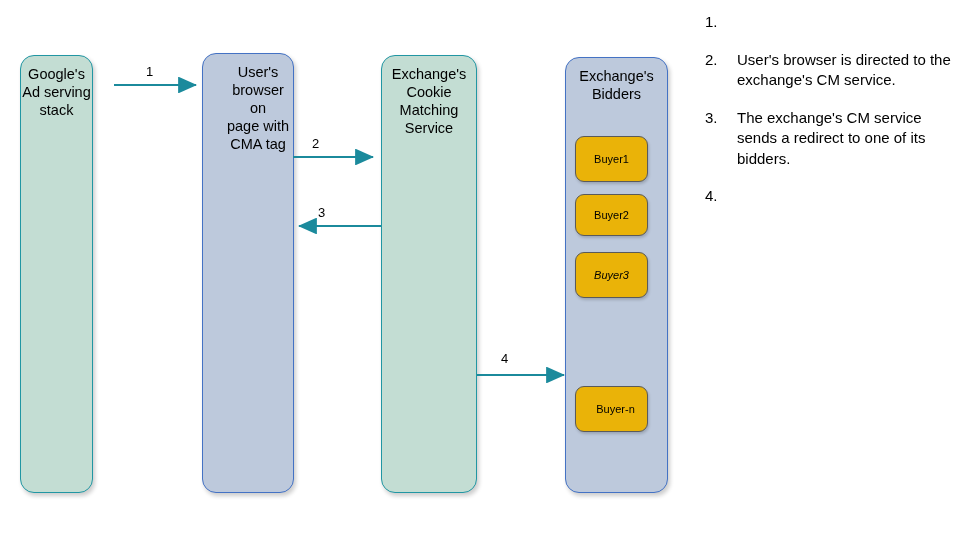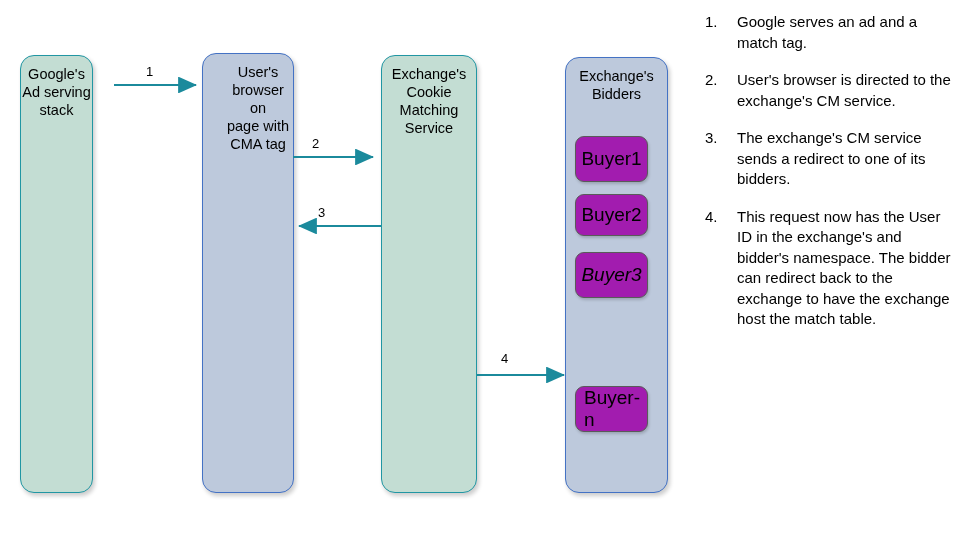--- a/index.html
+++ b/index.html
@@ -30,28 +30,28 @@
   }
   .lane.blue{
     background:#bdc9dc;
     border:1.3px solid #4472c4;
   }
   .lane-label{display:block;white-space:pre-line;}
 
   
   .buyer{
     position:absolute;
-    background:#a21caf;
+    background:#eab308;
     border:1.1px solid #5a5a5a;
     border-radius:9px;
     box-sizing:border-box;
     display:flex;
     align-items:center;
     justify-content:center;
-    font-size:19px;
+    font-size:11px;
     color:#000;
     box-shadow:1px 2px 3px rgba(0,0,0,0.18);
   }
 
   
   .arrow-svg{position:absolute;overflow:visible;}
   .arrow-num{
     position:absolute;
     font-size:13px;
     color:#000;
@@ -143,29 +143,27 @@
   <div class="arrow-num" style="left:318px;top:206px;">3</div>
 
   <svg class="arrow-svg" style="left:477px;top:362px;" width="95" height="26">
     <line x1="0" y1="13" x2="87" y2="13" stroke="#1b8a9c" stroke-width="2.1" marker-end="url(#ah-r)"></line>
   </svg>
   <div class="arrow-num" style="left:501px;top:352px;">4</div>
 
   <div id="steps">
     <div class="step">
       <span class="step-num">1.</span>
-      <span class="step-text">Google serves an ad and a match tag.</span>
     </div>
     <div class="step">
       <span class="step-num">2.</span>
       <span class="step-text">User's browser is directed to the exchange's CM service.</span>
     </div>
     <div class="step">
       <span class="step-num">3.</span>
       <span class="step-text">The exchange's CM service sends a redirect to one of its bidders.</span>
     </div>
     <div class="step">
       <span class="step-num">4.</span>
-      <span class="step-text">This request now has the User ID in the exchange's and bidder's namespace. The bidder can redirect back to the exchange to have the exchange host the match table.</span>
     </div>
   </div>
 
 </div>
 
 </body></html>

